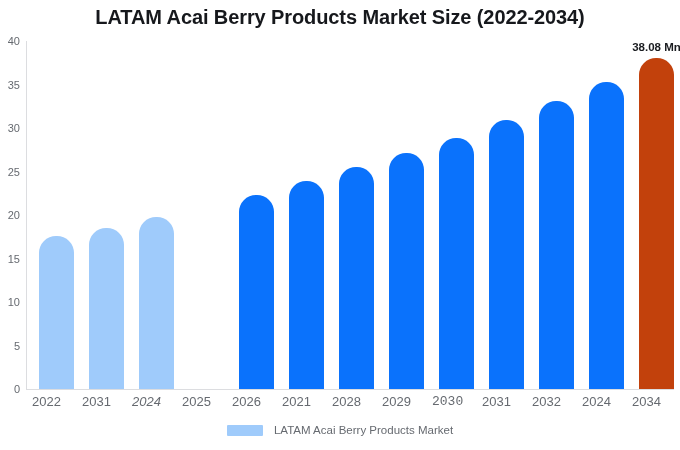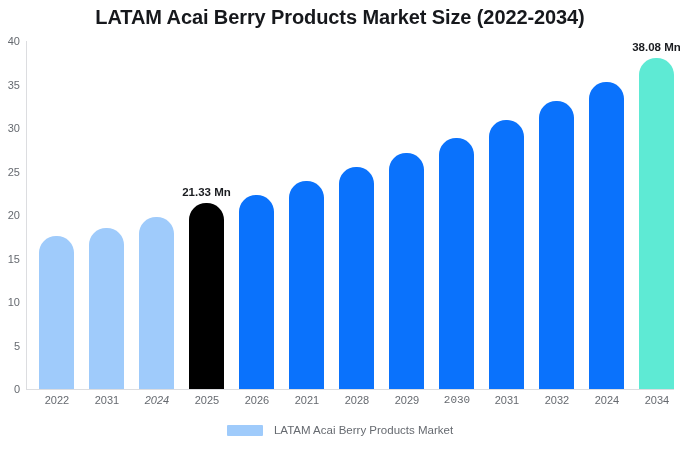--- a/index.html
+++ b/index.html
@@ -100,22 +100,22 @@
     font-size: 11.5px;
     font-weight: bold;
     color: #1a1c20;
     white-space: nowrap;
   }
   
   .xtick {
     position: absolute;
     top: 353px;
     width: 50px;
-    text-align: center;
-    font-size: 11px;
+    text-align: left;
+    font-size: 13px;
     color: #666a70;
     white-space: nowrap;
   }
   
   .legend {
     position: absolute;
     left: 0;
     top: 424px;
     width: 680px;
     display: flex;
@@ -159,25 +159,20 @@
     <div class="bars-layer" id="bars-layer">
         <div class="bar-group" style="left: 6px;">
           <div class="bar" style="height: 153.12px; background: rgb(159, 203, 251);"></div>
         </div>
         <div class="bar-group" style="left: 56px;">
           <div class="bar" style="height: 160.95px; background: rgb(159, 203, 251);"></div>
         </div>
         <div class="bar-group" style="left: 106px;">
           <div class="bar" style="height: 172.26px; background: rgb(159, 203, 251);"></div>
         </div>
-        <div class="bar-group" style="left: 156px;">
-          <div class="bar" style="height: 185.571px; background: rgb(0, 0, 0);">
-            <span class="bar-value-label">21.33 Mn</span>
-          </div>
-        </div>
         <div class="bar-group" style="left: 206px;">
           <div class="bar" style="height: 194.01px; background: rgb(10, 114, 252);"></div>
         </div>
         <div class="bar-group" style="left: 256px;">
           <div class="bar" style="height: 207.93px; background: rgb(10, 114, 252);"></div>
         </div>
         <div class="bar-group" style="left: 306px;">
           <div class="bar" style="height: 221.85px; background: rgb(10, 114, 252);"></div>
         </div>
         <div class="bar-group" style="left: 356px;">
@@ -189,21 +184,21 @@
         <div class="bar-group" style="left: 456px;">
           <div class="bar" style="height: 268.83px; background: rgb(10, 114, 252);"></div>
         </div>
         <div class="bar-group" style="left: 506px;">
           <div class="bar" style="height: 287.97px; background: rgb(10, 114, 252);"></div>
         </div>
         <div class="bar-group" style="left: 556px;">
           <div class="bar" style="height: 307.11px; background: rgb(10, 114, 252);"></div>
         </div>
         <div class="bar-group" style="left: 606px;">
-          <div class="bar" style="height: 331.296px; background: #5eead4;">
+          <div class="bar" style="height: 331.296px; background: #c2410c;">
             <span class="bar-value-label">38.08 Mn</span>
           </div>
         </div>
       </div>
     <div id="xtick-layer">
         <div class="xtick" style="left: 6px;">2022</div>
         <div class="xtick" style="left: 56px;">2031</div>
         <div class="xtick" style="left: 106px; font-style: italic;">2024</div>
         <div class="xtick" style="left: 156px;">2025</div>
         <div class="xtick" style="left: 206px;">2026</div>

